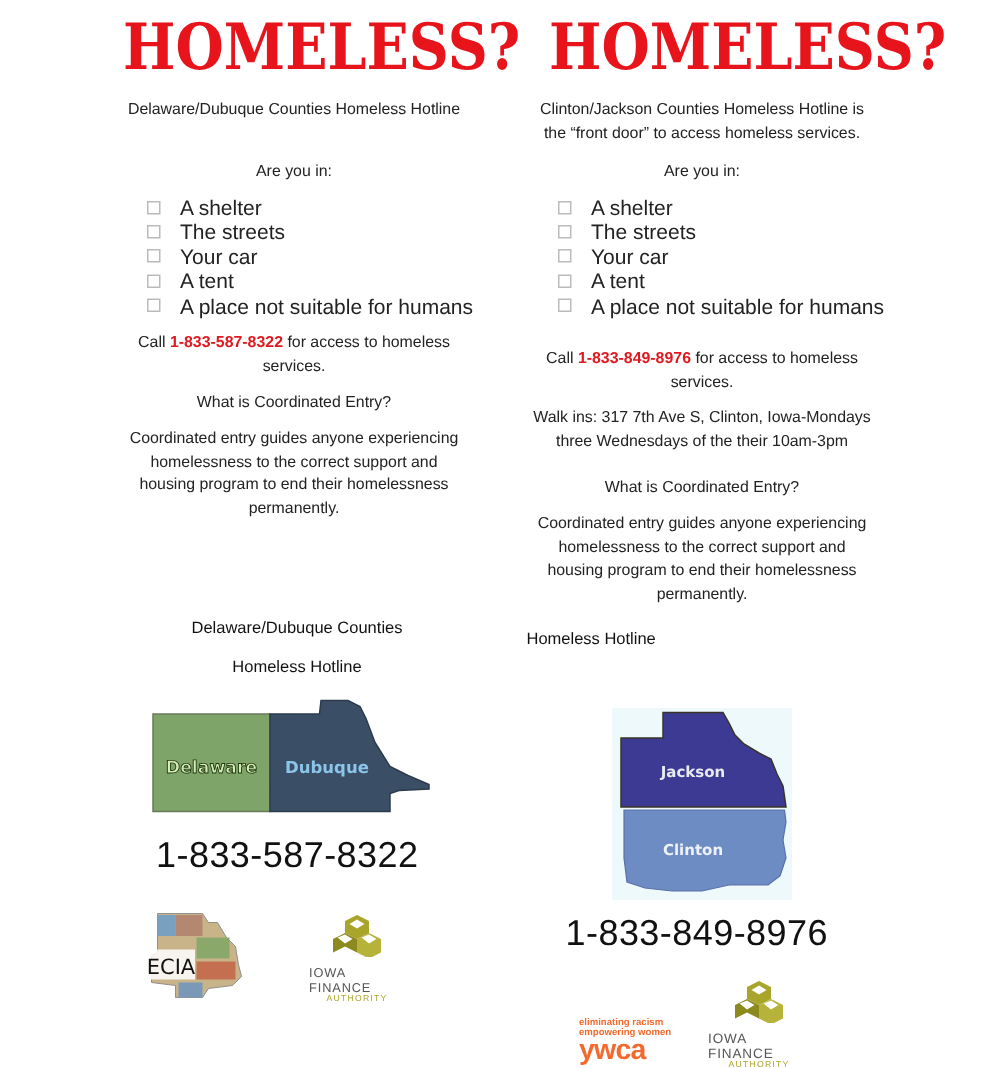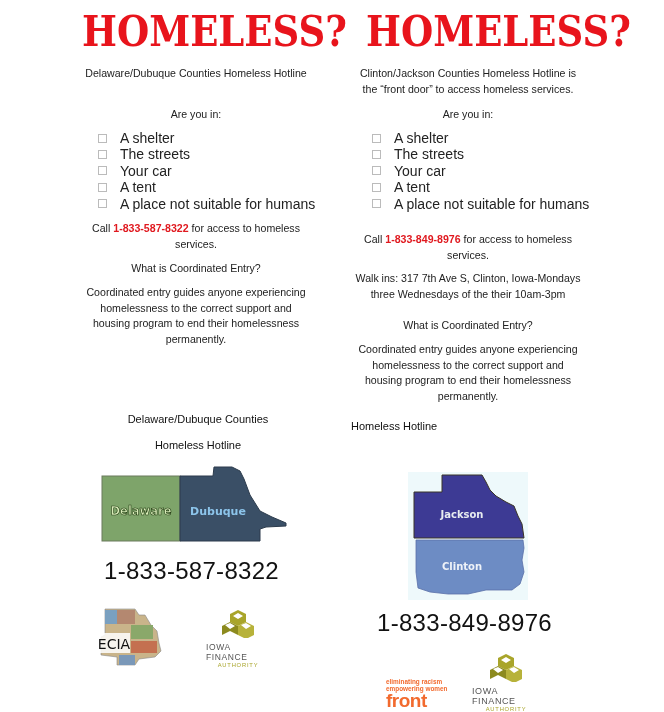--- a/index.html
+++ b/index.html
@@ -167,21 +167,21 @@
     <path d="M8 68 L115 68 L116 76 L114 88 L116 100 L112 112 L104 118 L78 118 L60 122 L40 122 L22 120 L10 116 L8 100 Z" fill="#6d8cc4" stroke="#5a70a8" stroke-width="0.8"></path>
     <text x="54" y="46" text-anchor="middle" font-family="DejaVu Sans, sans-serif" font-weight="bold" font-size="10" fill="#e8ecf0">Jackson</text>
     <text x="54" y="98" text-anchor="middle" font-family="DejaVu Sans, sans-serif" font-weight="bold" font-size="10" fill="#eef2f8">Clinton</text>
   </svg>
 
   <div class="big-phone" style="left:45px; top:609px;">1-833-849-8976</div>
 
   <div class="logo" style="left:54px; top:678px; width:76px;">
     <div style="font-size:6.4px; font-weight:bold; color:#f26a2e; line-height:7px;">eliminating racism</div>
     <div style="font-size:6.4px; font-weight:bold; color:#f26a2e; line-height:7px;">empowering women</div>
-    <div style="font-size:19px; font-weight:bold; color:#f26a2e; line-height:17px; letter-spacing:-0.5px;">front</div>
+    <div style="font-size:19px; font-weight:bold; color:#f26a2e; line-height:17px; letter-spacing:-0.5px;">ywca</div>
   </div>
 
   <div class="logo" style="left:140px; top:652px; width:68px;">
     <svg width="68" height="30" viewBox="0 0 64 30">
       <path d="M32 2 L40 6 L40 14 L32 18 L24 14 L24 6 Z" fill="#a9a52a"></path>
       <path d="M24 14 L32 18 L32 27 L24 23 Z M24 14 L16 18 L16 27 L24 23 Z" fill="#8c8a1e"></path>
       <path d="M40 14 L48 18 L48 27 L40 31 L32 27 L32 18 Z" fill="#b7b23a"></path>
       <path d="M27 8 L32 5 L37 8 L32 11 Z M19 17 L24 15 L29 18 L24 21 Z M35 17 L40 15 L45 18 L40 21 Z" fill="#fff"></path>
     </svg>
     <div class="ifa-text" style="font-size:9px;">IOWA FINANCE</div>

